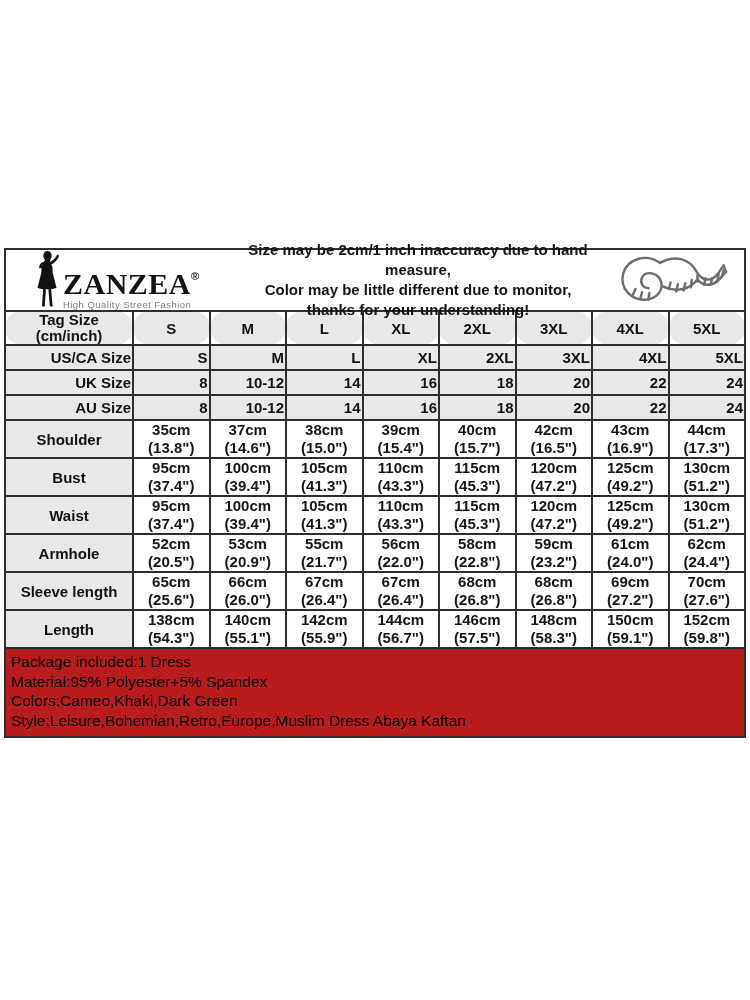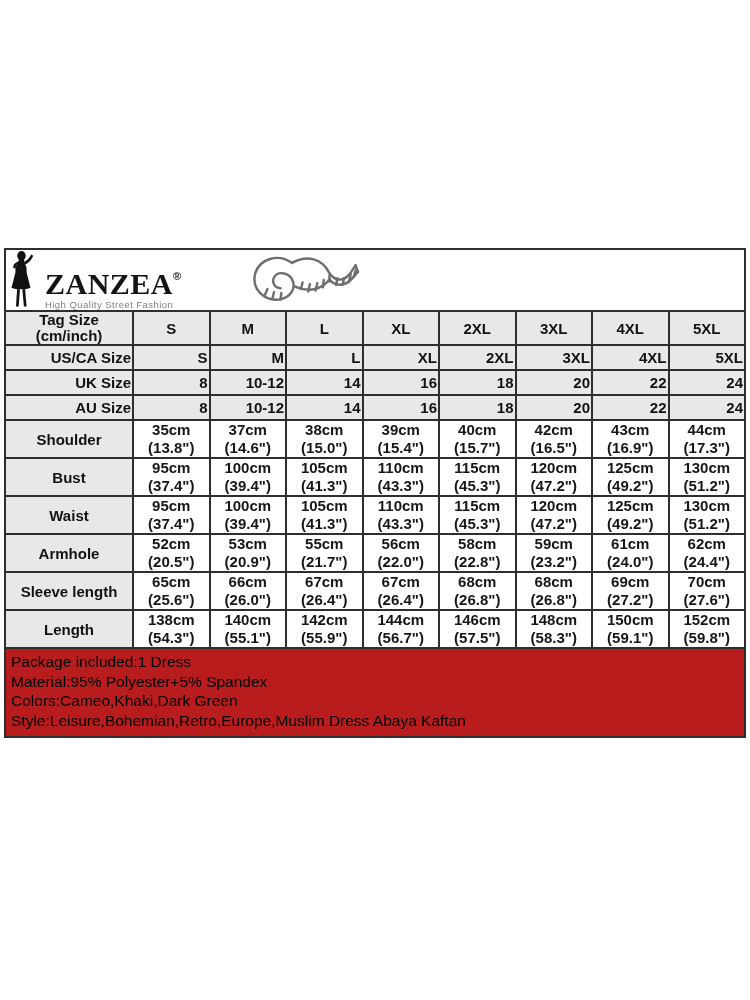--- a/index.html
+++ b/index.html
@@ -11,41 +11,41 @@
   *{box-sizing:border-box;}
   html,body{margin:0;padding:0;background:#ffffff;}
   .page{
     position:relative;width:750px;height:1000px;margin:0 auto;background:#ffffff;
     font-family:"Liberation Sans",sans-serif;color:#121212;overflow:hidden;
   }
   .sheet{position:absolute;top:248px;left:4px;width:742px;}
 
   
   .header-box{border:2px solid var(--border);height:64px;display:flex;align-items:center;background:#fff;}
-  .logo{display:flex;align-items:flex-end;gap:9px;width:228px;flex:0 0 auto;}
+  .logo{display:flex;align-items:flex-end;gap:1px;padding-left:26px;width:228px;flex:0 0 auto;}
   .logo svg.figure{display:block;margin-bottom:1px;}
   .brand-wrap{display:flex;flex-direction:column;line-height:1;}
   .brand-line{font-family:"Liberation Serif",serif;font-weight:700;font-size:30px;line-height:28px;color:#141414;letter-spacing:.5px;white-space:nowrap;}
   .brand-line .reg{font-family:"Liberation Sans",sans-serif;font-size:11px;font-weight:700;vertical-align:14px;letter-spacing:0;}
   .tagline{font-size:9.5px;font-weight:400;color:var(--tagline);letter-spacing:.45px;margin-top:2px;white-space:nowrap;}
   .notice{flex:1 1 auto;text-align:center;font-weight:700;font-size:15px;line-height:20px;color:#141414;padding:0 4px;}
   .tape-wrap{flex:0 0 142px;display:flex;justify-content:center;align-items:center;}
   .tape-wrap svg{display:block;}
   .tape-stroke{fill:none;stroke:var(--tape);stroke-width:3;stroke-linecap:round;stroke-linejoin:round;}
 
   
   table.size-chart{border-collapse:collapse;width:742px;table-layout:fixed;margin-top:-2px;background:#fff;}
   table.size-chart td{border:2px solid var(--border);text-align:center;vertical-align:middle;padding:0 1px;}
   col.c-label{width:128px;}
   .shade{background:var(--shade);}
   .hdr{font-weight:700;font-size:15px;}
   .lbl{font-weight:700;font-size:15px;}
   .val{font-weight:700;font-size:15px;line-height:18px;color:#161616;}
   .corner div{line-height:16px;}
-  tr.r-tag td{height:32px;}
+  tr.r-tag td{height:32px;border-radius:17px;}
   tr.r-size td{height:25px;text-align:right;}
   tr.r-meas td{height:36px;}
 
   
   .footer-box{border:2px solid var(--border);margin-top:-2px;padding:3px 5px 6px 5px;background:#b91c1c;}
   .footer-box .line{font-size:15.5px;line-height:19.5px;color:#000;font-weight:400;white-space:nowrap;}
 </style>
 </head>
 <body>
 
@@ -60,20 +60,25 @@
           <path d="M18.5 11 C22 9 24.5 6.5 25.5 3.5 L27.6 5 C26.5 8.5 23 12.5 19.5 14 Z"></path>
           <path d="M11.5 11 C8 12.5 6.3 15 7.3 18.2 L9.8 17.2 C9.3 15.5 10.3 13.5 12.5 12.5 Z"></path>
           <path d="M9.5 21 L20.5 21 L24.8 38 C20 40.2 10 40.2 5.2 38 Z"></path>
           <path d="M11 39 L9.8 57.5 L12.6 57.5 L13.9 39.8 Z"></path>
           <path d="M16.4 39.8 L18 57.5 L20.8 57.5 L19.2 39 Z"></path>
         </svg>
         <div class="brand-wrap">
           <div class="brand-line"><span>ZANZEA</span><span class="reg">®</span></div>
           <div class="tagline">High Quality Street Fashion</div>
         </div>
+      </div>
+      <div class="notice">
+        <div>Size may be 2cm/1 inch inaccuracy due to hand measure,</div>
+        <div>Color may be little different due to monitor,</div>
+        <div>thanks for your understanding!</div>
       </div>
       <div class="tape-wrap">
         <svg width="122" height="62" viewBox="0 0 142 76" xmlns="http://www.w3.org/2000/svg">
           <g class="tape-stroke">
             <path d="M55 17 C38 5 15 12 10 30 C5 49 21 64 39 62 C53 60 61 48 55 37 C50 28 37 27 33 35 C30 41 34 48 41 48"></path>
             <path d="M55 17 C75 6 92 13 100 28 C107 40 118 41 127 29 L133 20"></path>
             <path d="M59 46 C76 54 93 49 101 37 C106 45 119 47 128 37 L136 28"></path>
             <path d="M133 20 L136 28"></path>
             <path d="M22 56 L25 49"></path>
               <path d="M31 61 L33 53"></path>

